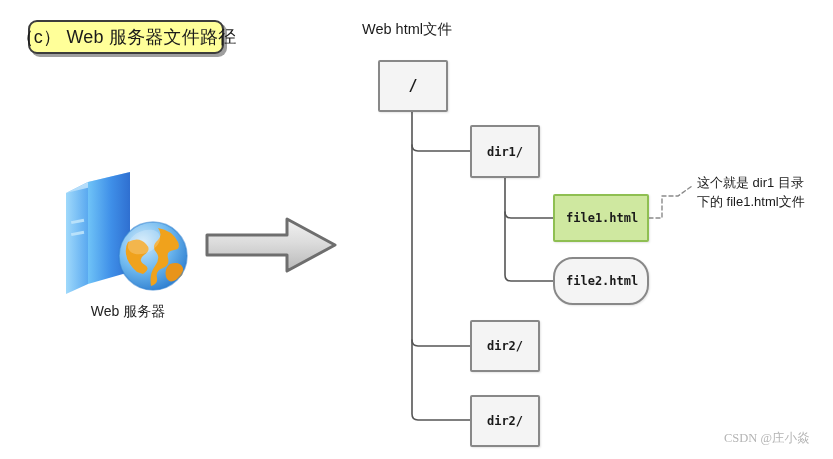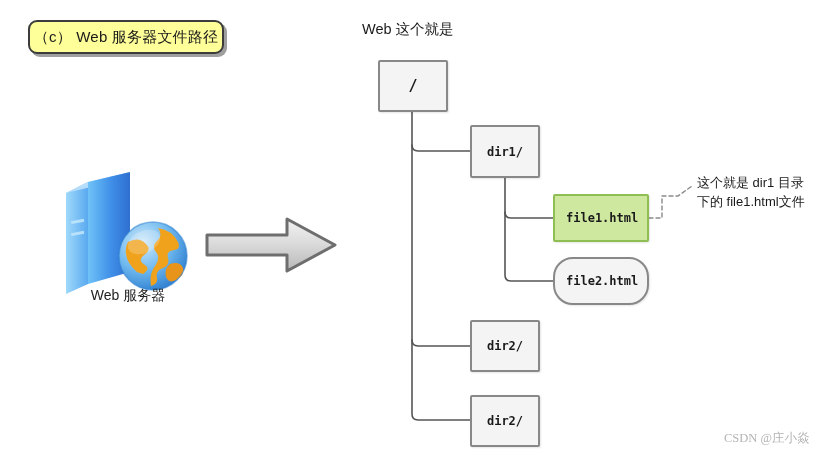--- a/index.html
+++ b/index.html
@@ -26,38 +26,38 @@
     background: #ffff99;
     border: 2px solid #3c3c3c;
     border-radius: 9px;
     box-shadow: 3px 3px 0 rgba(80,80,80,0.55);
     display: flex;
     align-items: center;
     justify-content: center;
     box-sizing: border-box;
   }
   #caption-badge .cap-text {
-    font-size: 15px;
+    font-size: 18px;
     color: #1a1a1a;
     letter-spacing: 0.2px;
     white-space: nowrap;
   }
 
   
   #server-illustration {
     position: absolute;
     left: 58px;
     top: 160px;
     width: 140px;
     height: 140px;
   }
   #server-caption {
     position: absolute;
     left: 28px;
-    top: 287px;
+    top: 303px;
     width: 200px;
     text-align: center;
     font-size: 14px;
     color: #222222;
   }
 
   
   #flow-arrow {
     position: absolute;
     left: 203px;
@@ -209,21 +209,21 @@
         <linearGradient id="arrowGrad" x1="0" y1="0" x2="0" y2="1">
           <stop offset="0%" stop-color="#f2f2f2"></stop>
           <stop offset="45%" stop-color="#dcdcdc"></stop>
           <stop offset="100%" stop-color="#b8b8b8"></stop>
         </linearGradient>
       </defs>
       <polygon points="4,23 84,23 84,7 132,33 84,59 84,43 4,43" fill="url(#arrowGrad)" stroke="#6e6e6e" stroke-width="3" stroke-linejoin="round"></polygon>
     </svg>
   </div>
 
-  <div id="tree-heading">Web 这个就是</div>
+  <div id="tree-heading">Web html文件</div>
 
   <svg id="connector-layer" viewBox="0 0 833 459" xmlns="http://www.w3.org/2000/svg">
     <g fill="none" stroke="#555555" stroke-width="1.6" stroke-linecap="round">
 
       <path d="M412 112 L412 414 Q412 420 418 420 L470 420"></path>
 
       <path d="M412 145 Q412 151 418 151 L470 151"></path>
 
       <path d="M412 340 Q412 346 418 346 L470 346"></path>
 

